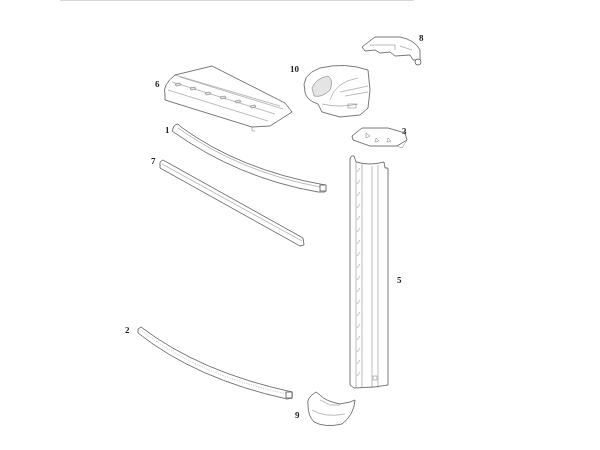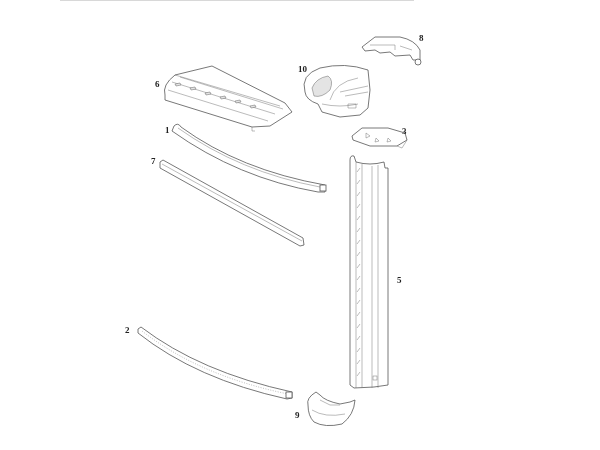--- a/index.html
+++ b/index.html
@@ -70,20 +70,20 @@
     <rect class="part" x="286" y="392" width="6" height="6"></rect>
   </g>
 
   <g>
     <path class="part" d="M308,405 Q306,398 316,392 L320,395 Q325,401 340,404 L350,402 L355,400 Q354,415 342,424 Q325,428 314,422 Q308,416 308,405 Z"></path>
     <path class="thin" d="M312,410 Q325,418 345,414 M320,400 L330,405 L340,405"></path>
   </g>
 </svg>
 
 <span class="lbl" style="left:419px;top:34px;">8</span>
-<span class="lbl" style="left:298px;top:65px;text-align:right;">10</span>
+<span class="lbl" style="left:290px;top:65px;text-align:right;">10</span>
 <span class="lbl" style="left:155px;top:80px;">6</span>
 <span class="lbl" style="left:402px;top:127px;">3</span>
 <span class="lbl" style="left:165px;top:126px;">1</span>
 <span class="lbl" style="left:151px;top:157px;">7</span>
 <span class="lbl" style="left:397px;top:276px;">5</span>
 <span class="lbl" style="left:125px;top:326px;">2</span>
 <span class="lbl" style="left:295px;top:411px;">9</span>
 
 </body></html>

